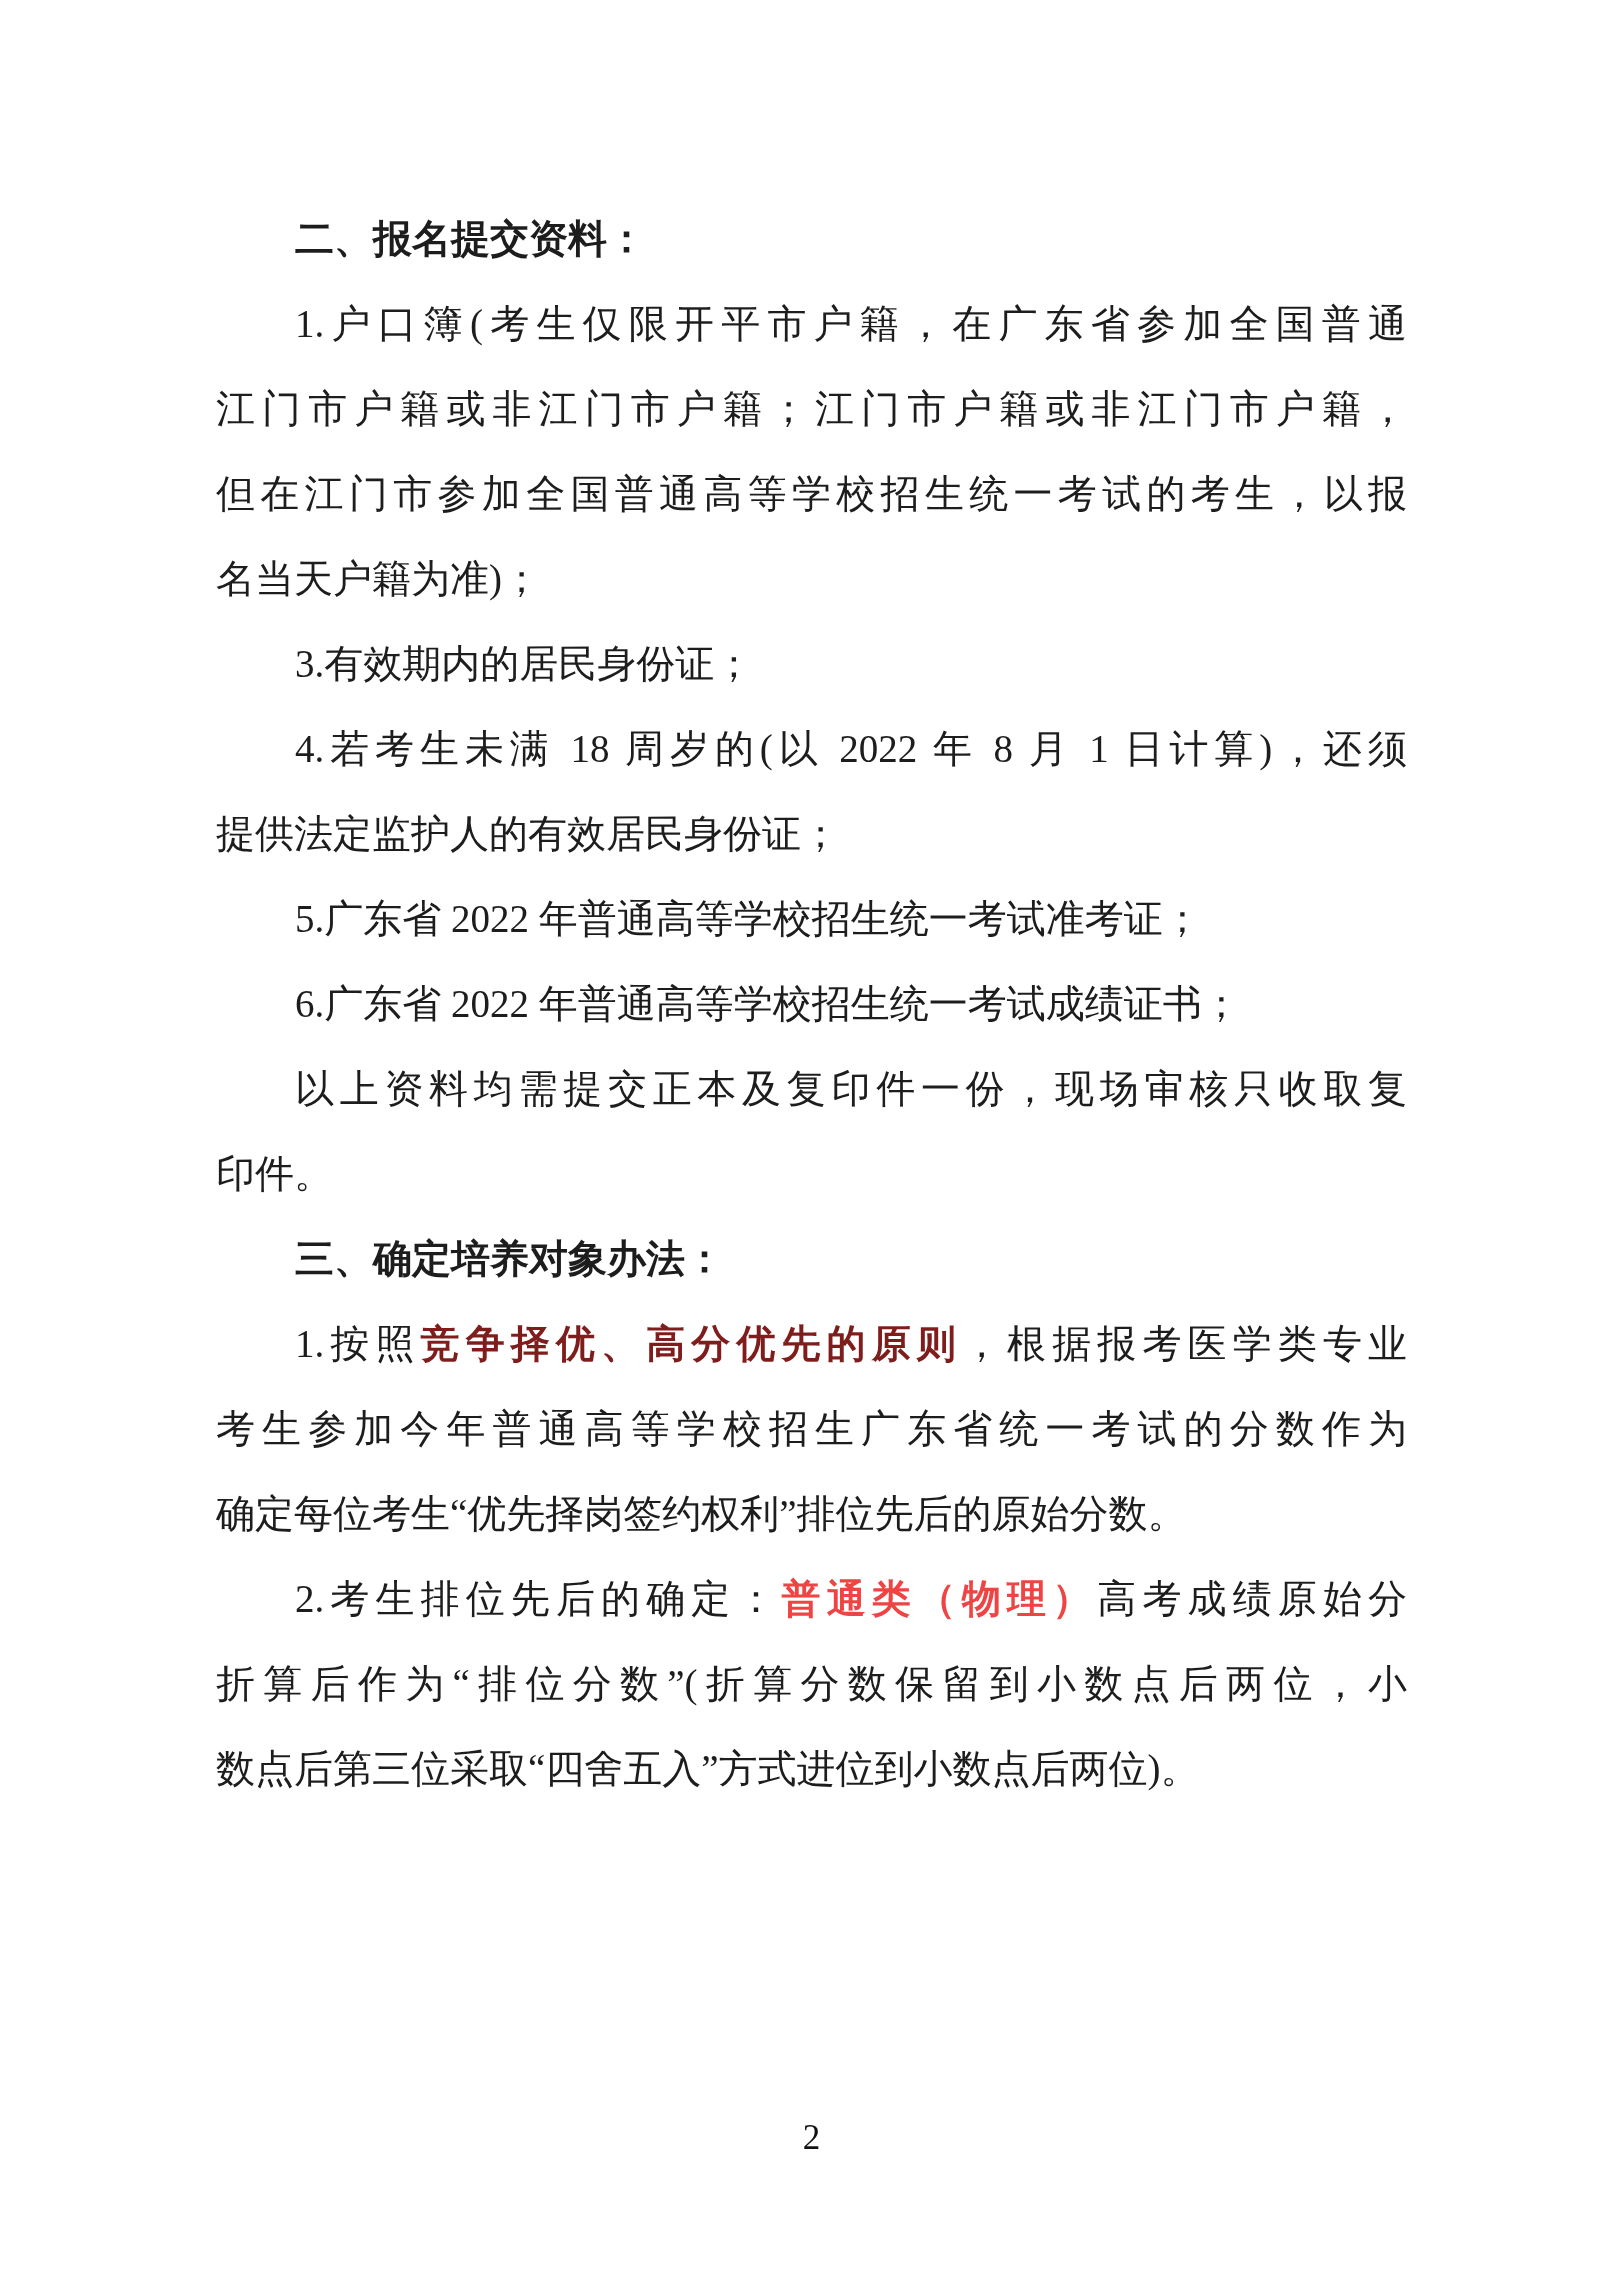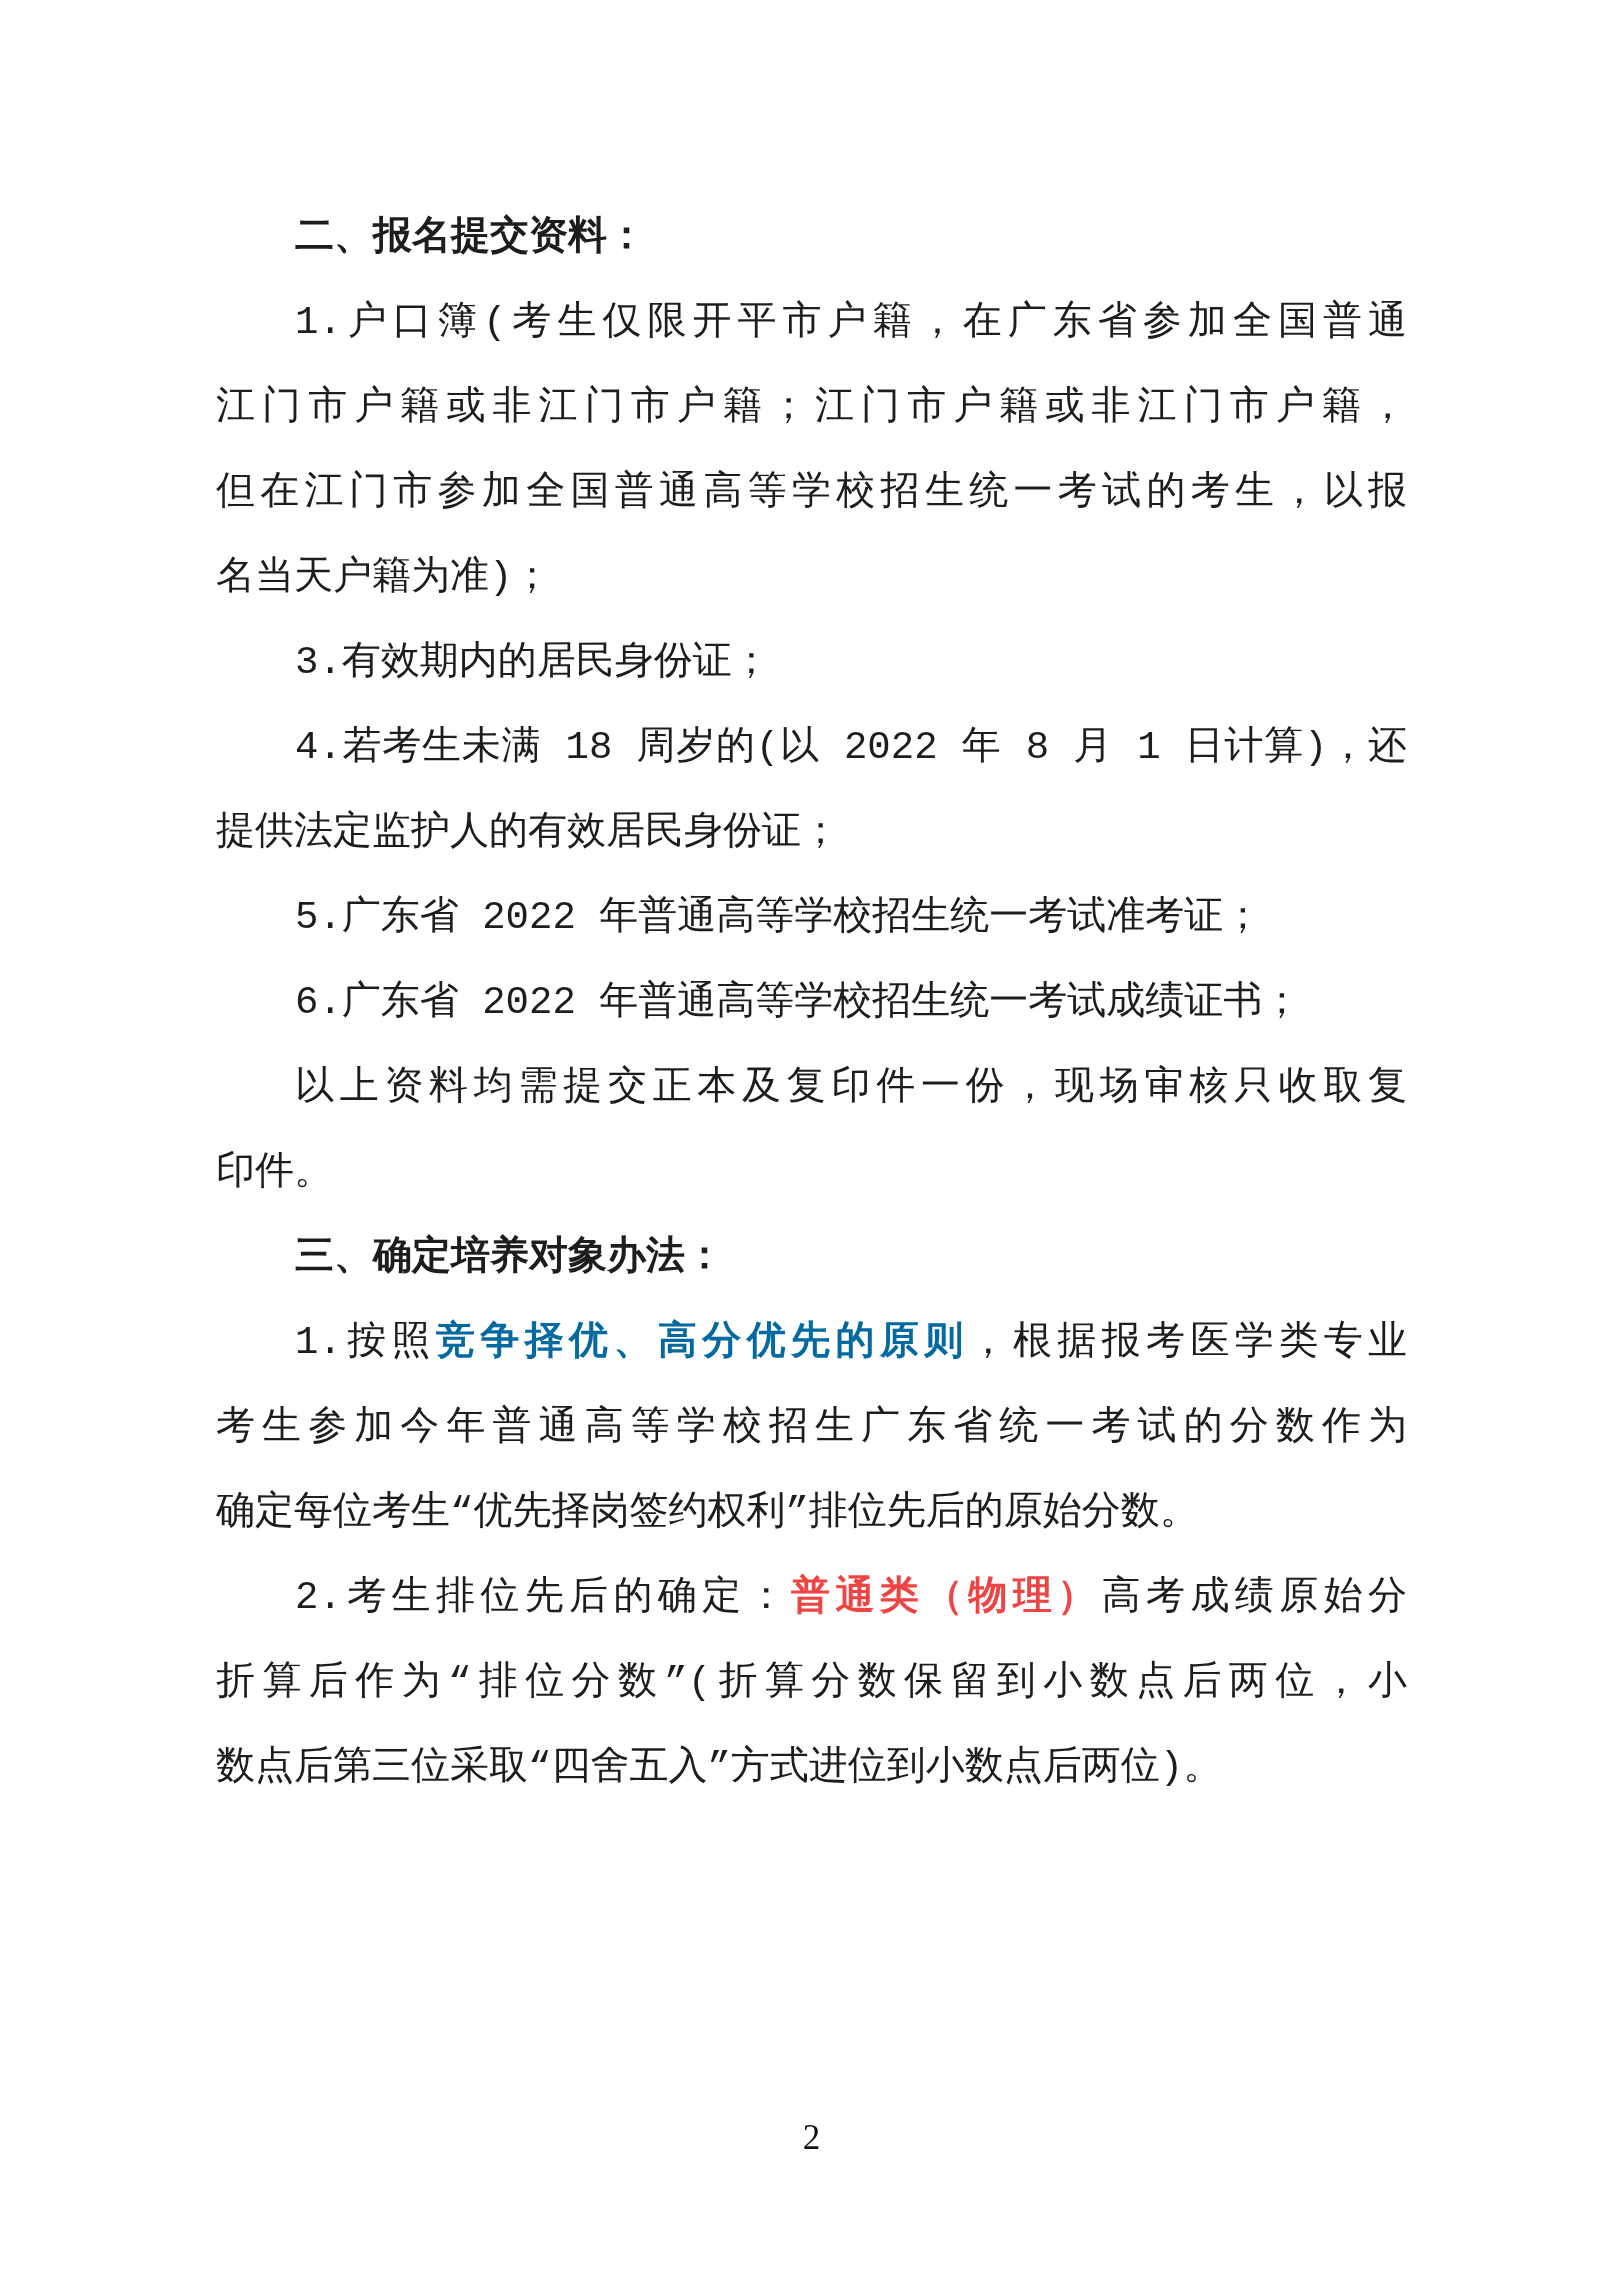--- a/index.html
+++ b/index.html
@@ -23,21 +23,20 @@
     top: 196px;
     width: 1191px;
   }
   .line {
     height: 85px;
     line-height: 85px;
     font-size: 39px;
     text-align: justify;
     overflow: hidden;
     white-space: normal;
-    font-family: Liberation Mono, monospace;
   }
   .line.stretch {
     text-align-last: justify;
   }
   .line.indent {
     padding-left: 79px;
     width: 1112px;
   }
   .bold {
     font-weight: bold;
@@ -65,21 +64,21 @@
       <div class="line stretch"><span>但在江门市参加全国普通高等学校招生统一考试的考生，以报</span></div>
       <div class="line"><span>名当天户籍为准)；</span></div>
       <div class="line indent"><span>3.有效期内的居民身份证；</span></div>
       <div class="line indent stretch"><span>4.若考生未满 18 周岁的(以 2022 年 8 月 1 日计算)，还须</span></div>
       <div class="line"><span>提供法定监护人的有效居民身份证；</span></div>
       <div class="line indent"><span>5.广东省 2022 年普通高等学校招生统一考试准考证；</span></div>
       <div class="line indent"><span>6.广东省 2022 年普通高等学校招生统一考试成绩证书；</span></div>
       <div class="line indent stretch"><span>以上资料均需提交正本及复印件一份，现场审核只收取复</span></div>
       <div class="line"><span>印件。</span></div>
       <div class="line indent bold"><span>三、确定培养对象办法：</span></div>
-      <div class="line indent stretch"><span>1.按照</span><span class="bold" style="color: #0369a1;">竞争择优、高分优先的原则</span><span>，根据报考医学类专业</span></div>
+      <div class="line indent stretch"><span>1.按照</span><span class="bold" style="color: #7f1d1d;">竞争择优、高分优先的原则</span><span>，根据报考医学类专业</span></div>
       <div class="line stretch"><span>考生参加今年普通高等学校招生广东省统一考试的分数作为</span></div>
       <div class="line"><span>确定每位考生“优先择岗签约权利”排位先后的原始分数。</span></div>
       <div class="line indent stretch"><span>2.考生排位先后的确定：</span><span class="bold" style="color: #ef4444;">普通类（物理）</span><span>高考成绩原始分</span></div>
       <div class="line stretch"><span>折算后作为“排位分数”(折算分数保留到小数点后两位，小</span></div>
       <div class="line"><span>数点后第三位采取“四舍五入”方式进位到小数点后两位)。</span></div>
     </div>
   <div class="page-number">2</div>
 </div>
 
 

